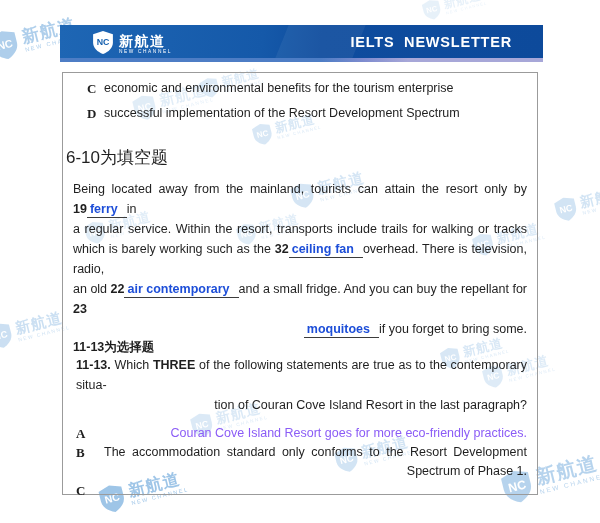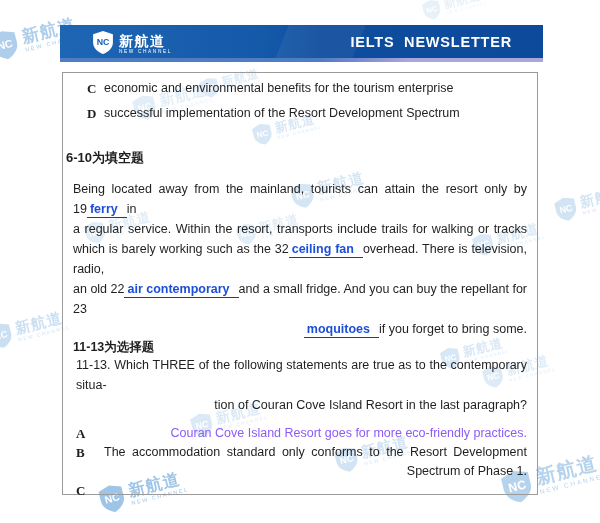--- a/index.html
+++ b/index.html
@@ -44,27 +44,27 @@
   .content-box {
     position:absolute; left:62px; top:72px; width:474px; height:421px; z-index:1;
     border:1px solid #9b9b9b; background:transparent; font-size:12.5px;
   }
   .serif-letter { font-family:"Liberation Serif", serif; font-weight:bold; font-size:13px; }
 
   .top-options { padding:3px 10px 0 24px; }
   .top-opt-row { display:flex; line-height:25px; }
   .top-opt-row .serif-letter { width:17px; flex:0 0 17px; }
 
-  .sec-heading { margin:24px 0 0 3px; line-height:16px; font-weight:bold; font-size:13px; }
+  .sec-heading { margin:24px 0 0 3px; line-height:16px; font-weight:normal; font-size:17px; }
   .sec-heading2 { margin:0 0 0 10px; line-height:16px; font-weight:bold; font-size:12.5px; }
 
   .gapfill { margin-top:13px; padding:0 10px; }
   .tline { line-height:20px; text-align:right; }
   .tline.just { text-align:justify; text-align-last:justify; }
-  .tok-b { font-weight:normal; }
+  .tok-b { font-weight:bold; }
   .ans {
     color:#1d4ed8; font-weight:bold;
     border-bottom:1.4px solid #3c3c3c; padding:0 9px 1px 3px;
   }
 
   .question { padding:0 10px 0 13px; }
   .question .tline { line-height:20px; }
 
   .options { margin-top:9px; padding:0 10px 0 13px; }
   .opt-row { display:flex; }

